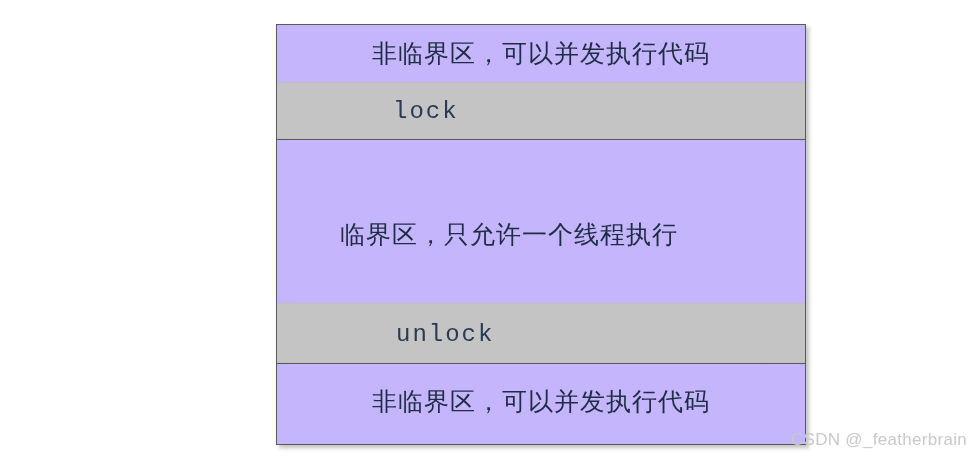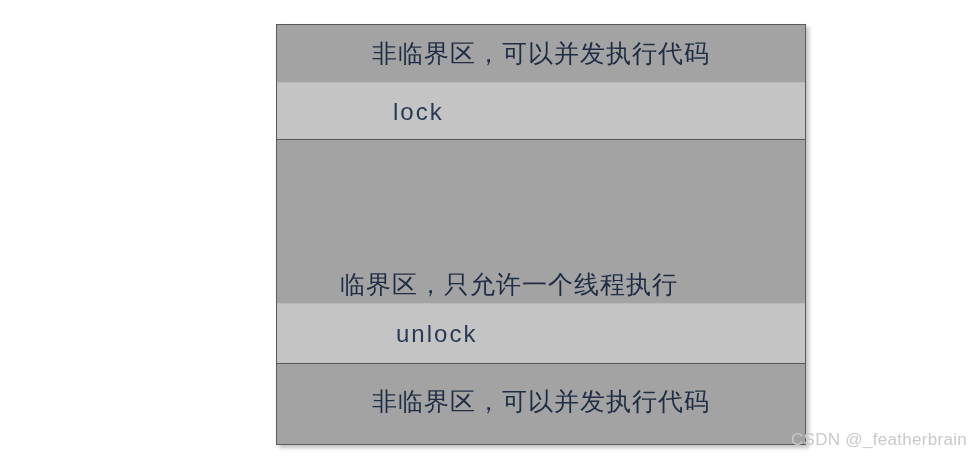--- a/index.html
+++ b/index.html
@@ -42,21 +42,21 @@
     position: absolute;
     left: 0;
     width: 100%;
     box-sizing: border-box;
     display: flex;
     align-items: center;
     color: #20304a;
   }
 
   .band-white {
-    background: #a3a3a3;
+    background: #c4b5fd;
   }
 
   .band-gray {
     background: #c4c4c4;
   }
 
   
   .sep {
     position: absolute;
     left: 0;
@@ -88,21 +88,21 @@
     justify-content: flex-start;
     padding-left: 116px;
   }
 
   
   #band-critical {
     top: 115px;
     height: 164px;
     flex-direction: column;
     align-items: flex-start;
-    justify-content: flex-end;
+    justify-content: center;
     padding-left: 63px;
     padding-top: 25px;
     gap: 12px;
   }
   #band-critical .cn-text {
     font-size: 25px;
     letter-spacing: 1px;
     line-height: 39px;
     white-space: nowrap;
   }
@@ -122,21 +122,21 @@
     justify-content: center;
     padding-bottom: 6px;
   }
   #band-noncritical-bottom .cn-text {
     font-size: 25px;
     letter-spacing: 1px;
   }
 
   
   .mono-label {
-    font-family: Liberation Sans, sans-serif;
+    font-family: Liberation Mono, monospace;
     font-size: 24px;
     letter-spacing: 2px;
     color: #2a3a55;
   }
 
   .cn-text {
     font-family: "Liberation Sans", "DejaVu Sans", sans-serif;
     color: #1e2c44;
   }
 

